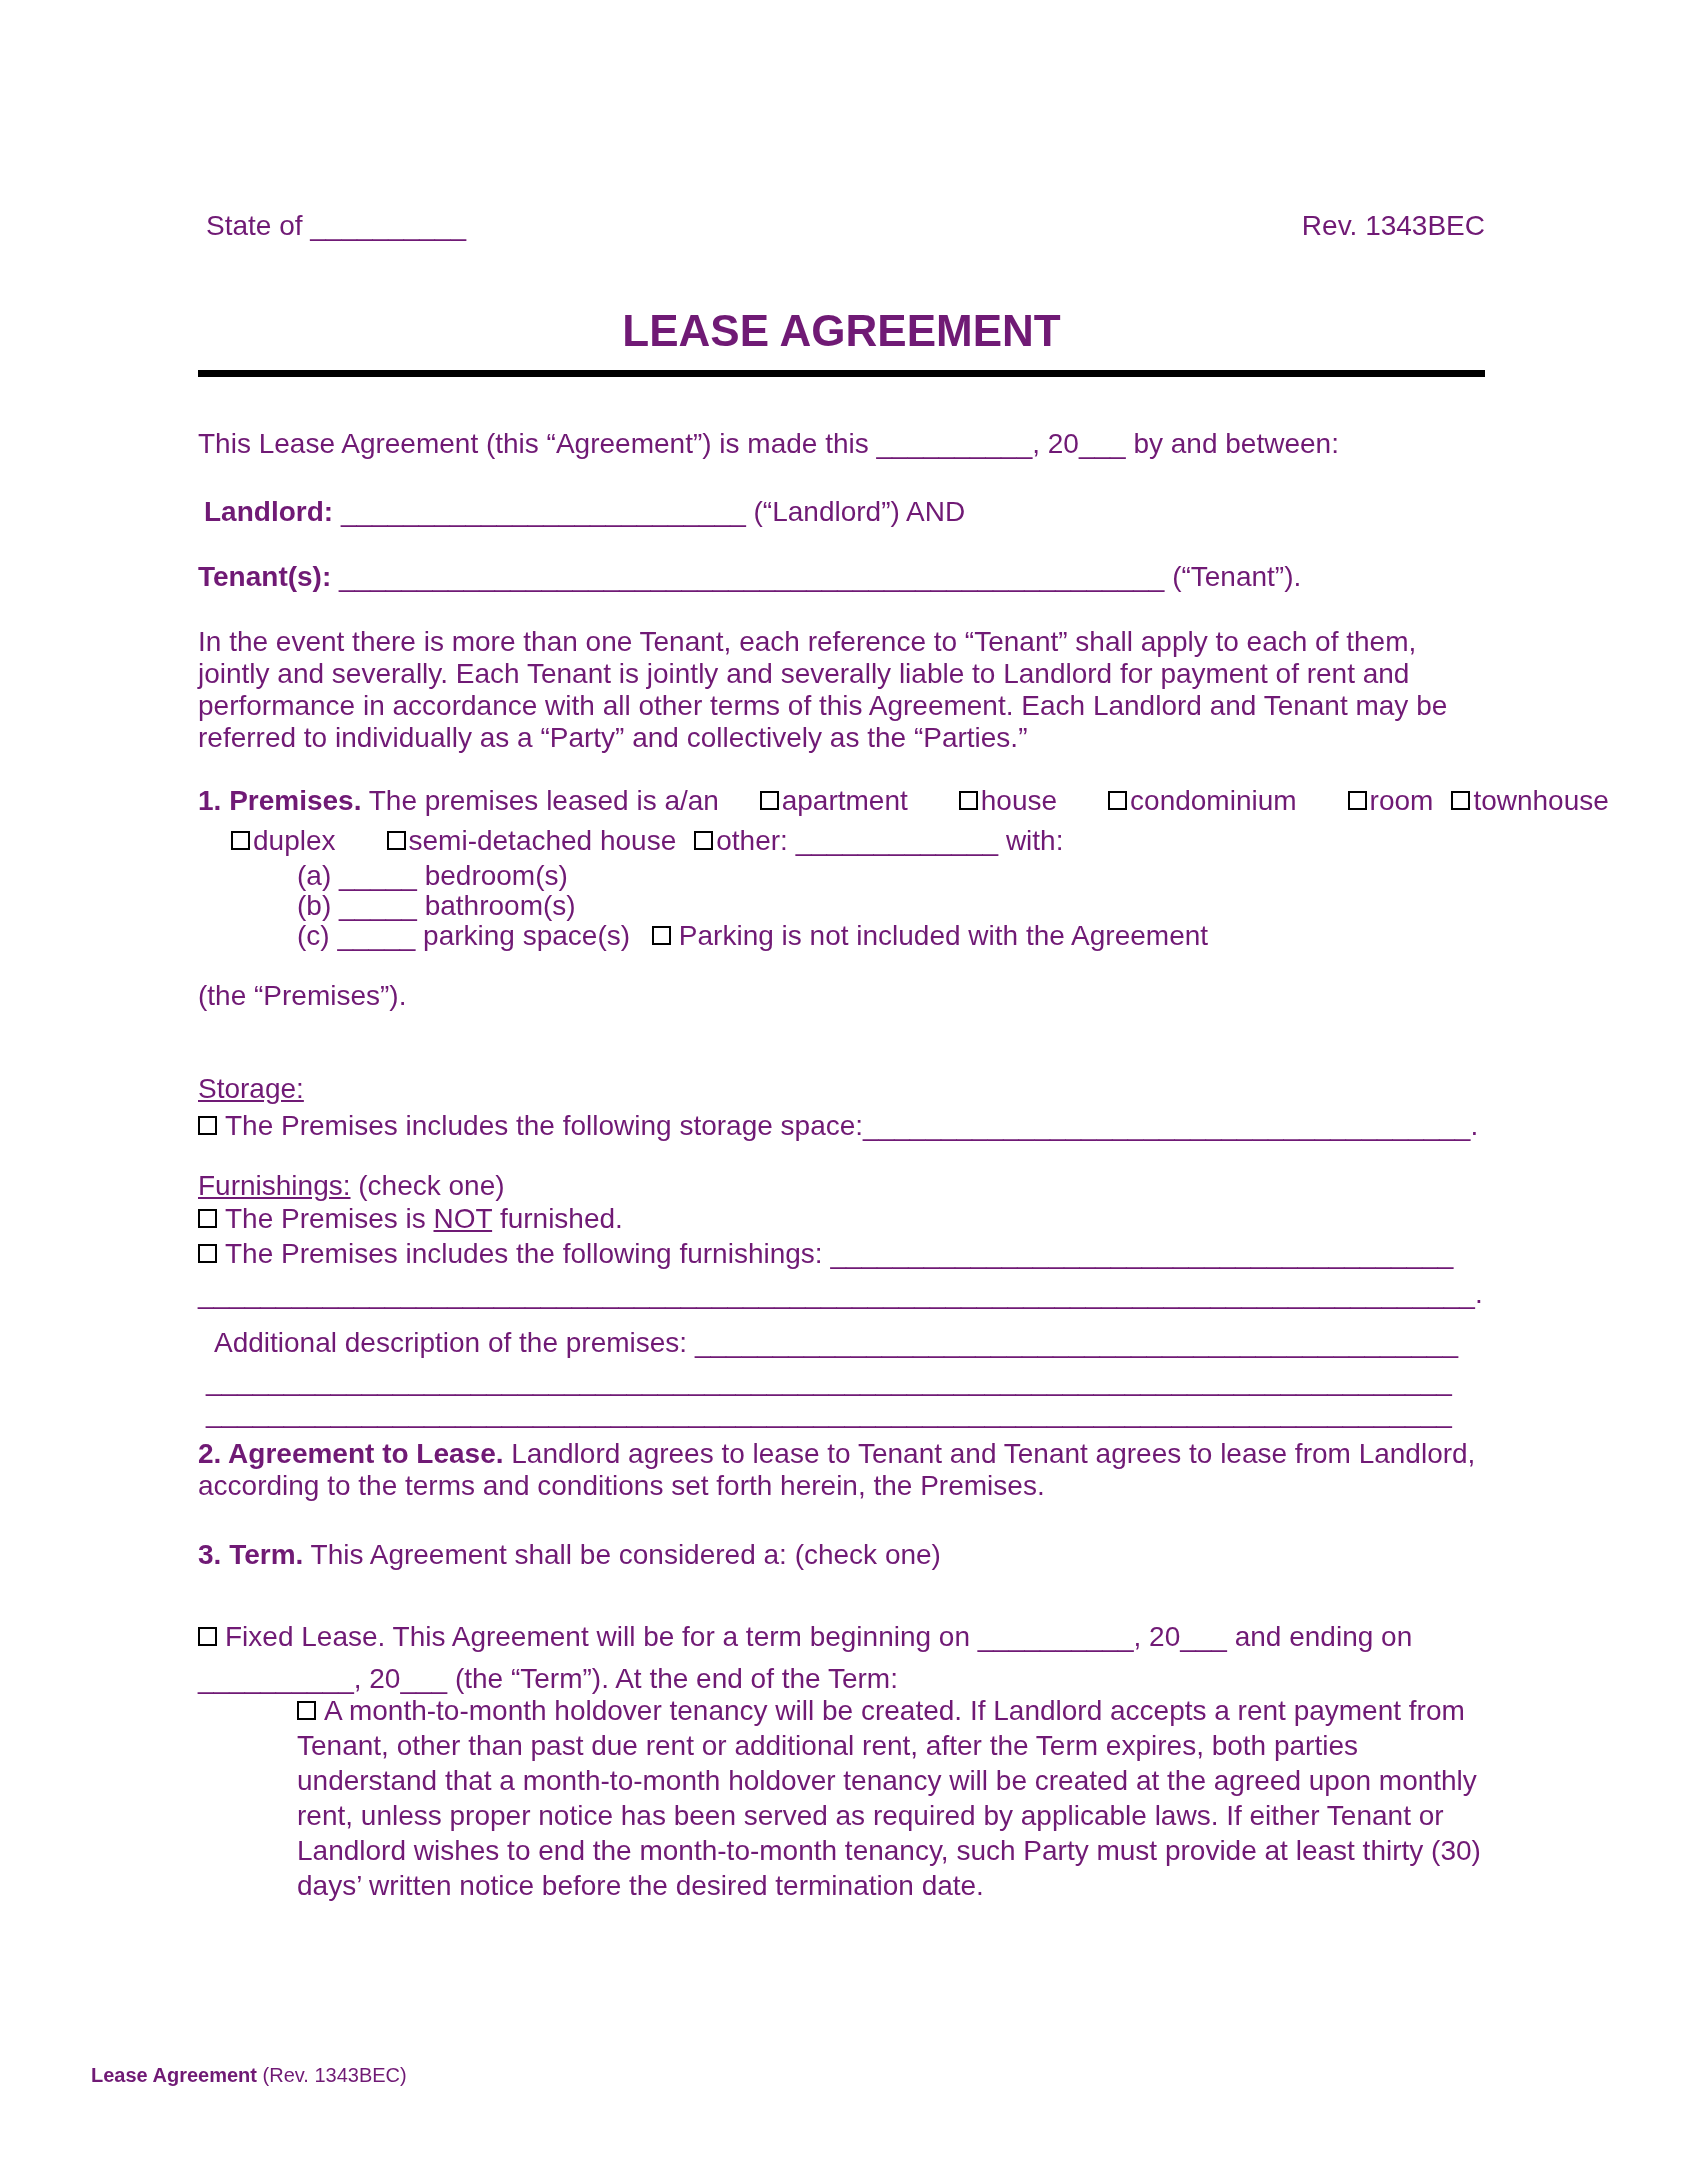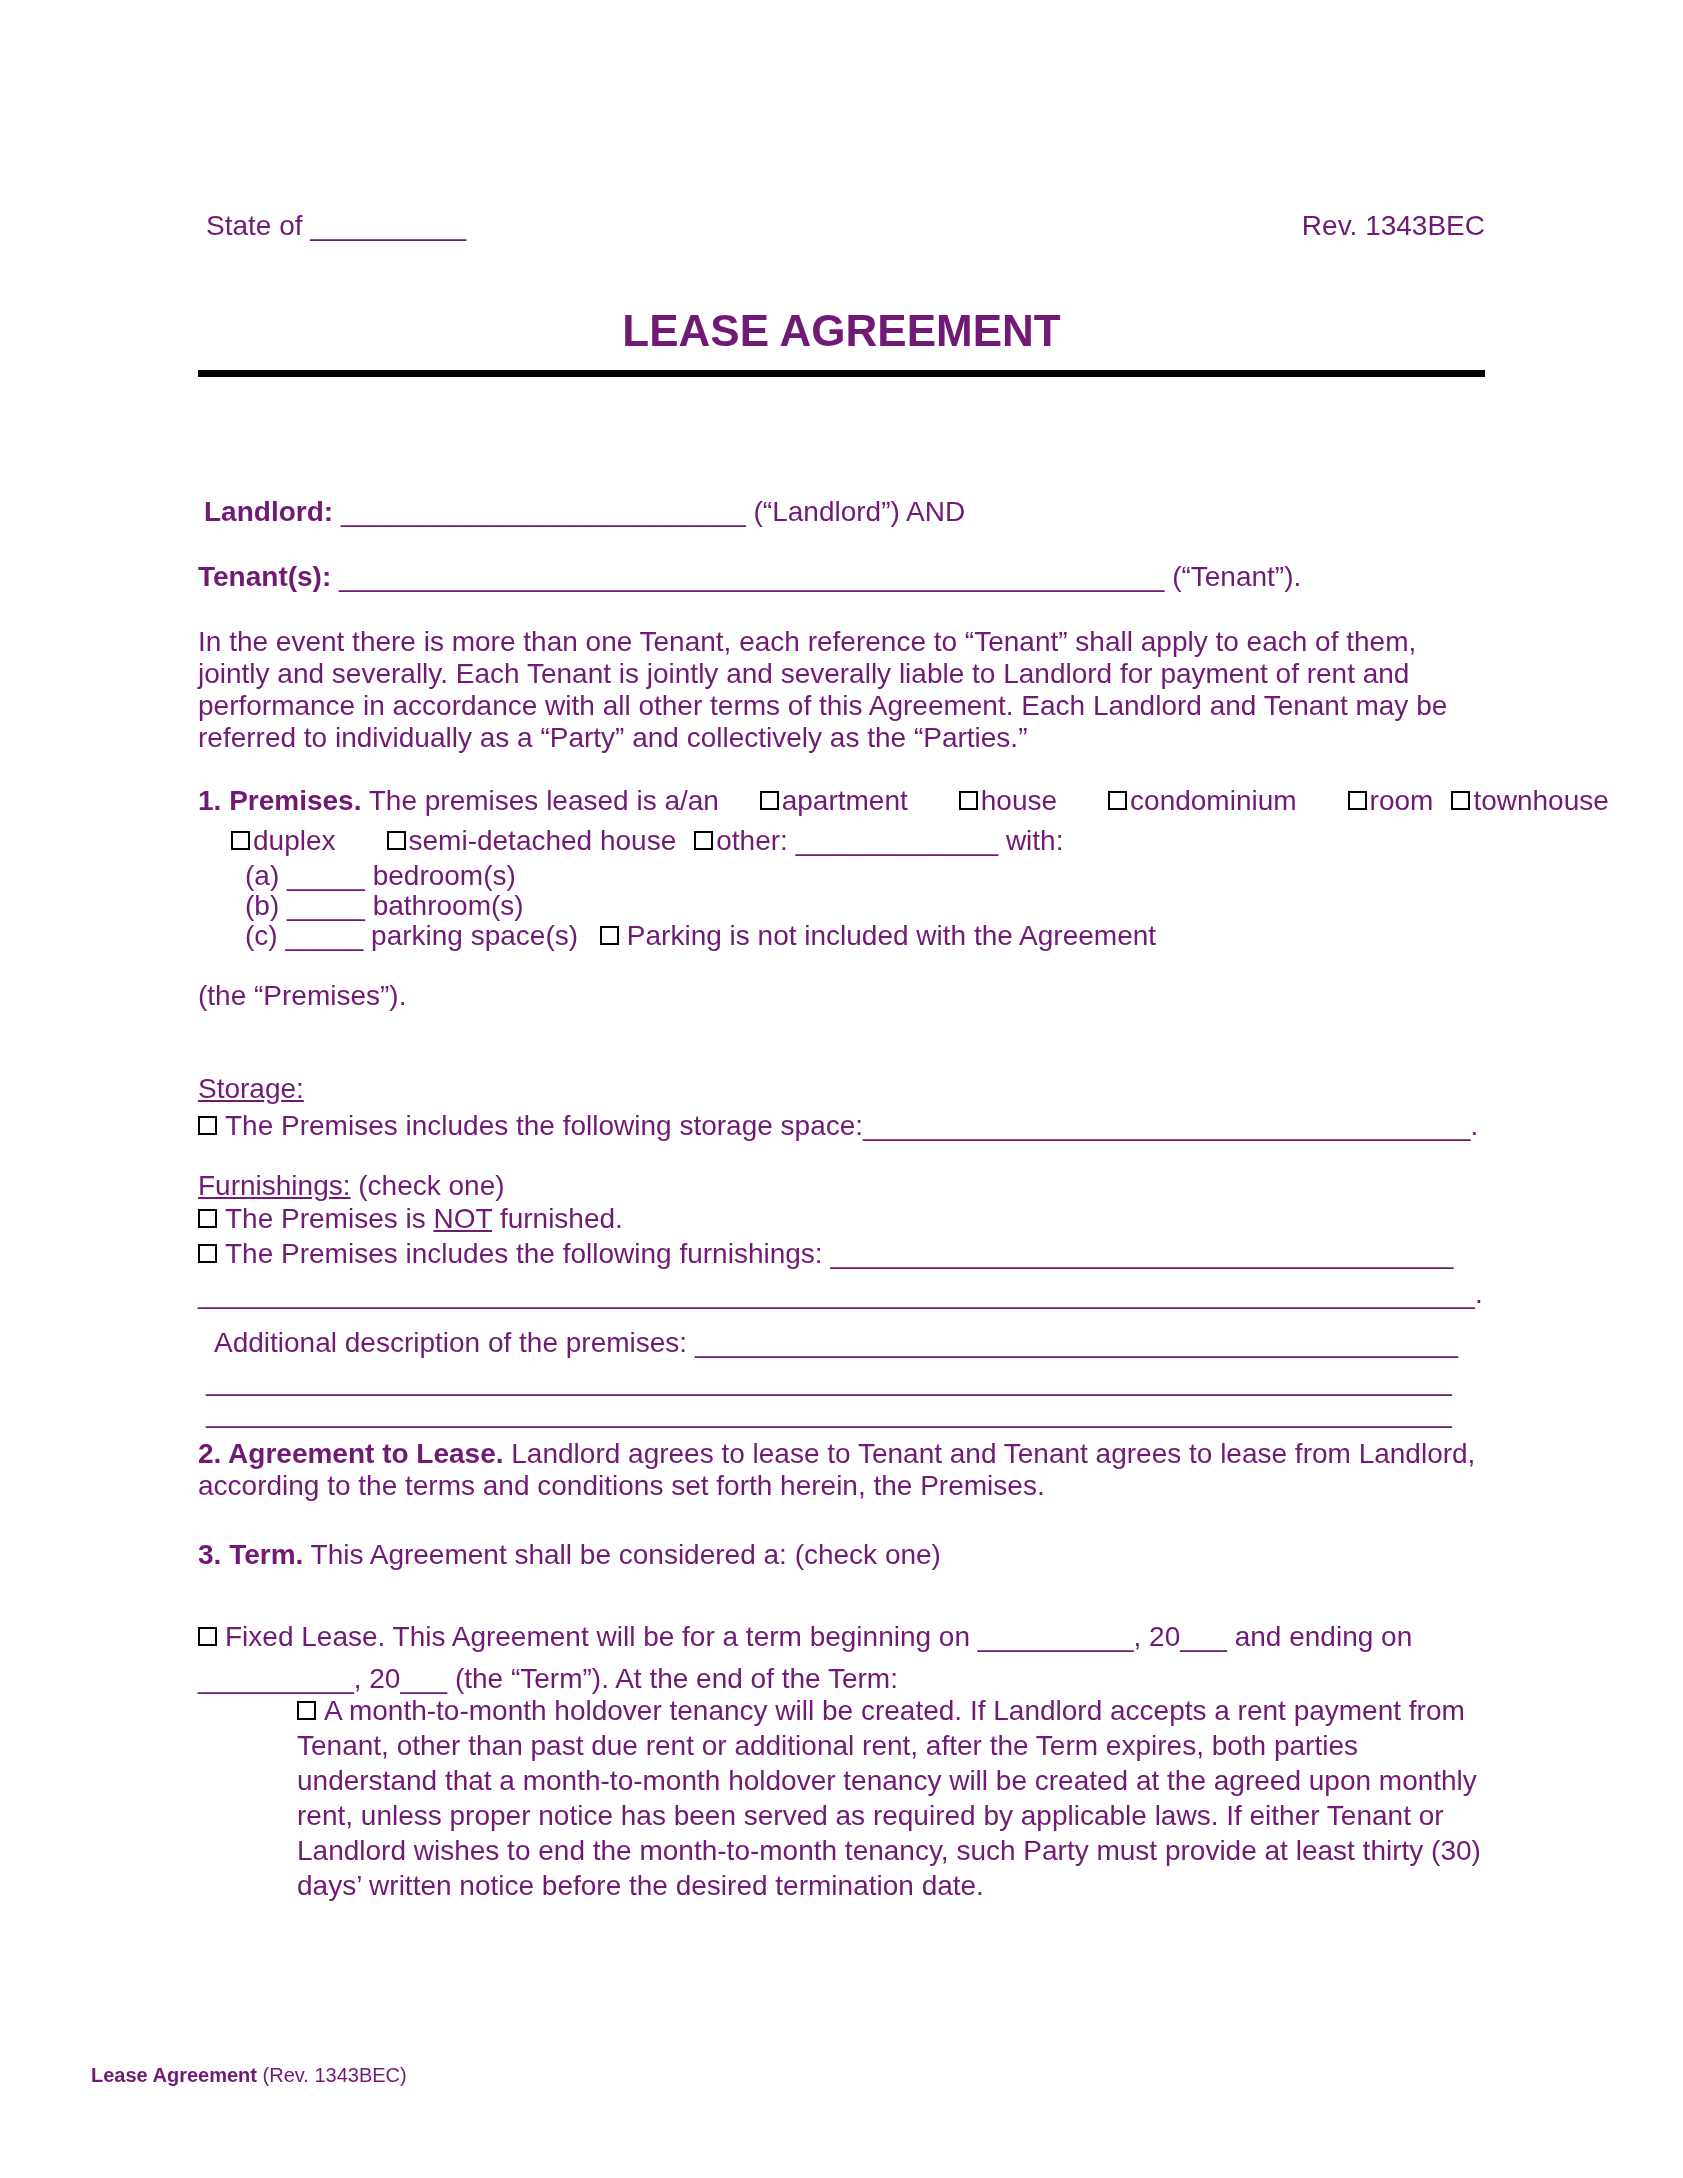--- a/index.html
+++ b/index.html
@@ -24,37 +24,40 @@
   .doc-title{left:0;top:309px;width:1683px;text-align:center;font-size:44px;font-weight:bold;letter-spacing:0px;line-height:44px;}
   .title-rule{left:198px;top:370px;width:1287px;height:7px;background:#000;}
   .lh32{line-height:32px;}
   .lh34{line-height:34px;}
   .lh37{line-height:37px;}
   .lh30{line-height:30px;}
   .lh40{line-height:40px;}
   .lh42{line-height:42px;}
   .lh44{line-height:44px;}
   .wrapblock{width:1297px;}
-  .indent{margin-left:47px;}
+  .indent{margin-left:99px;}
   .holdover{left:297px;top:1693px;width:1198px;line-height:35px;}
   .footer{left:91px;top:2059px;font-size:20px;line-height:32px;}
 </style>
 </head>
 <body>
 
 <div class="page">
 
   <div class="abs header-row">
     <span class="state">State of __________</span>
     <span>Rev. 1343BEC</span>
   </div>
 
   <div class="abs doc-title">LEASE AGREEMENT</div>
   <div class="abs title-rule"></div>
 
+  <div class="abs row lh32" style="left:198px;top:428px;">
+    <span>This Lease Agreement (this “Agreement”) is made this __________, 20___ by and between:</span>
+  </div>
 
   <div class="abs row lh32" style="left:204px;top:496px;">
     <b>Landlord:</b>
     <span>__________________________ (“Landlord”) AND</span>
   </div>
 
   <div class="abs row lh32" style="left:198px;top:561px;">
     <b>Tenant(s):</b>
     <span>_____________________________________________________ (“Tenant”).</span>
   </div>

